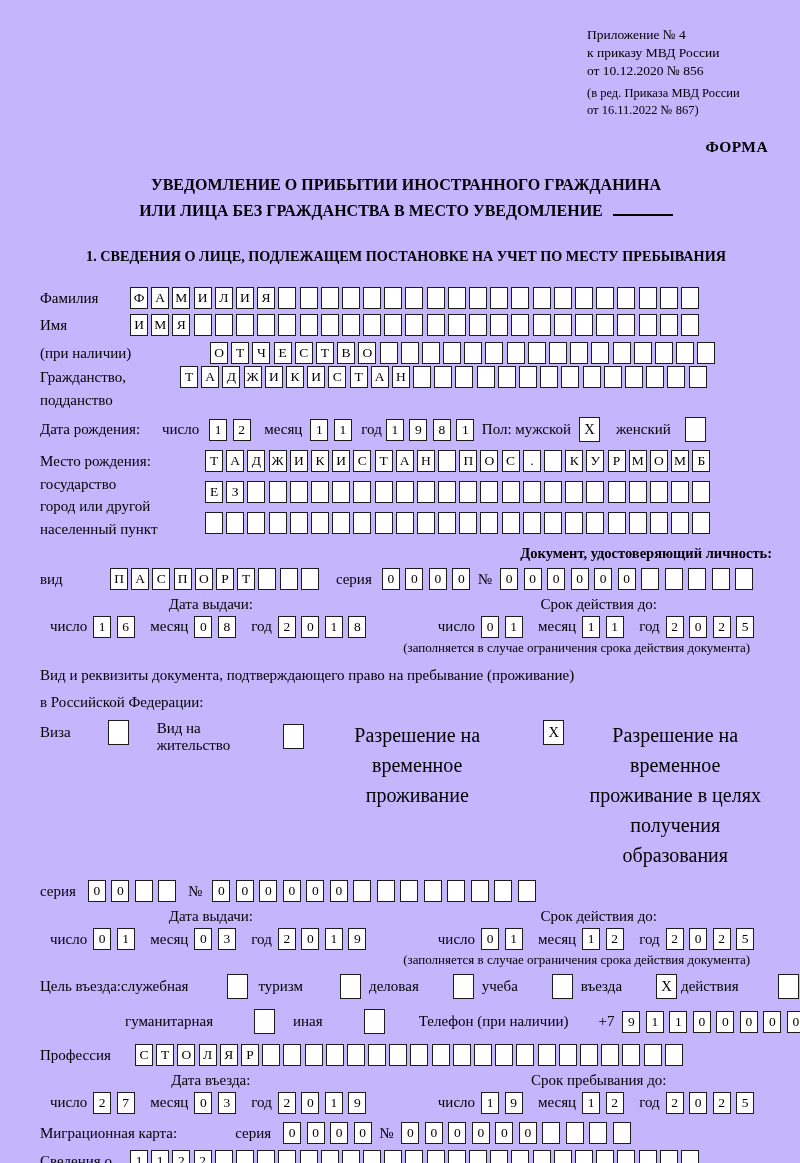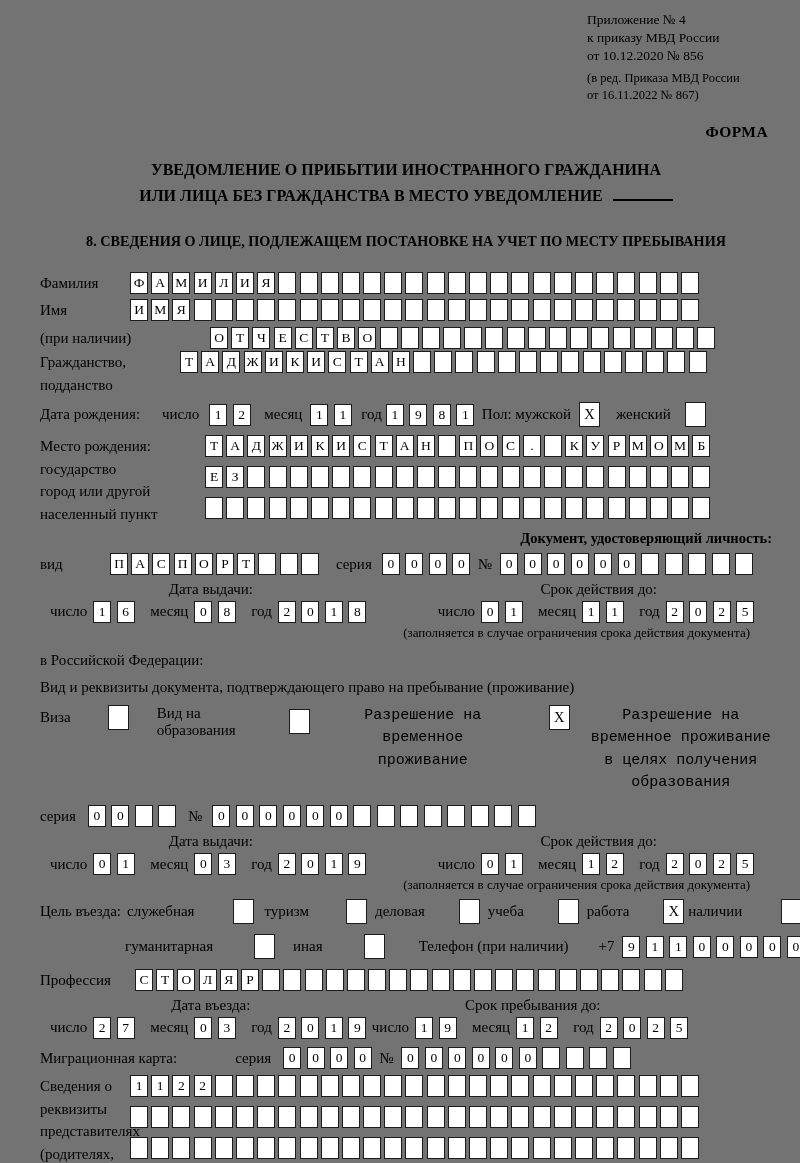--- a/index.html
+++ b/index.html
@@ -1,18 +1,18 @@
 <!DOCTYPE html>
 <html><head>
 <meta charset="utf-8">
 <style>
   html,body{margin:0;padding:0;background:#fff;}
   .page{
     position:relative;width:800px;height:1163px;box-sizing:border-box;
-    padding:11px 28px 16px 40px;background:#737373;color:#000;
+    padding:26px 28px 16px 40px;background:#c4b5fd;color:#000;
     font-family:"Liberation Serif","DejaVu Serif",serif;overflow:hidden;
   }
   .appendix{margin-left:547px;font-size:13.5px;line-height:1.35;}
   .appendix-note{margin-left:547px;font-size:12.5px;line-height:1.35;margin-top:4px;}
   .forma{text-align:right;font-weight:bold;font-size:15.5px;margin:20px 4px 16px 0;letter-spacing:.4px;}
   .title{text-align:center;font-weight:bold;font-size:16px;line-height:1.6;margin-bottom:4px;}
   .uline{display:inline-block;width:60px;border-bottom:2px solid #000;height:13px;margin-left:10px;}
   .sec1{text-align:center;font-weight:bold;font-size:14.2px;margin:24px 0 22px 0;}
 
   .row{display:flex;align-items:flex-start;margin-bottom:5px;}
@@ -35,21 +35,21 @@
   .dateblk{display:flex;flex-direction:column;}
   .dhead{text-align:center;font-size:15px;margin-bottom:3px;}
   .daterow{display:flex;align-items:center;font-size:15px;}
   .daterow .dlbl{margin-right:6px;}
   .daterow .grp{margin-right:10px;}
   .fillnote{text-align:right;font-size:13px;padding-right:22px;margin:1px 0 6px 0;}
   .intro{font-size:15px;line-height:1.8;}
   .optrow{display:flex;align-items:flex-start;margin:4px 0 10px 0;}
   .opt{display:flex;align-items:center;gap:29px;}
   .opt .olbl{font-size:15px;margin-right:8px;}
-  .opt-center{text-align:center;font-size:15px;line-height:1.5;margin-right:8px;font-family:Liberation Mono, monospace;}
+  .opt-center{text-align:center;font-size:20px;line-height:1.5;margin-right:8px;}
   .purpose .olbl{margin-right:5px;}
 </style>
 </head>
 <body>
 
 <div class="page">
 
   <div class="appendix">
     <div>Приложение № 4</div>
     <div>к приказу МВД России</div>
@@ -60,21 +60,21 @@
     <div>от 16.11.2022 № 867)</div>
   </div>
 
   <div class="forma">ФОРМА</div>
 
   <div class="title">
     <div>УВЕДОМЛЕНИЕ О ПРИБЫТИИ ИНОСТРАННОГО ГРАЖДАНИНА</div>
     <div><span>ИЛИ ЛИЦА БЕЗ ГРАЖДАНСТВА В МЕСТО УВЕДОМЛЕНИЕ</span><span class="uline"></span></div>
   </div>
 
-  <div class="sec1">8. СВЕДЕНИЯ О ЛИЦЕ, ПОДЛЕЖАЩЕМ ПОСТАНОВКЕ НА УЧЕТ ПО МЕСТУ ПРЕБЫВАНИЯ</div>
+  <div class="sec1">1. СВЕДЕНИЯ О ЛИЦЕ, ПОДЛЕЖАЩЕМ ПОСТАНОВКЕ НА УЧЕТ ПО МЕСТУ ПРЕБЫВАНИЯ</div>
 
   <div class="row">
     <span class="lbl" style="width:90px">Фамилия</span>
     <span class="cells"><span class="cbox">Ф</span><span class="cbox">А</span><span class="cbox">М</span><span class="cbox">И</span><span class="cbox">Л</span><span class="cbox">И</span><span class="cbox">Я</span><span class="cbox"></span><span class="cbox"></span><span class="cbox"></span><span class="cbox"></span><span class="cbox"></span><span class="cbox"></span><span class="cbox"></span><span class="cbox"></span><span class="cbox"></span><span class="cbox"></span><span class="cbox"></span><span class="cbox"></span><span class="cbox"></span><span class="cbox"></span><span class="cbox"></span><span class="cbox"></span><span class="cbox"></span><span class="cbox"></span><span class="cbox"></span><span class="cbox"></span></span>
   </div>
 
   <div class="row">
     <span class="lbl" style="width:90px">Имя</span>
     <span class="cells"><span class="cbox">И</span><span class="cbox">М</span><span class="cbox">Я</span><span class="cbox"></span><span class="cbox"></span><span class="cbox"></span><span class="cbox"></span><span class="cbox"></span><span class="cbox"></span><span class="cbox"></span><span class="cbox"></span><span class="cbox"></span><span class="cbox"></span><span class="cbox"></span><span class="cbox"></span><span class="cbox"></span><span class="cbox"></span><span class="cbox"></span><span class="cbox"></span><span class="cbox"></span><span class="cbox"></span><span class="cbox"></span><span class="cbox"></span><span class="cbox"></span><span class="cbox"></span><span class="cbox"></span><span class="cbox"></span></span>
   </div>
@@ -153,31 +153,31 @@
         <span class="dlbl">месяц</span>
         <span class="cells dates grp"><span class="cbox">1</span><span class="cbox">1</span></span>
         <span class="dlbl">год</span>
         <span class="cells dates"><span class="cbox">2</span><span class="cbox">0</span><span class="cbox">2</span><span class="cbox">5</span></span>
       </div>
     </div>
   </div>
   <div class="fillnote">(заполняется в случае ограничения срока действия документа)</div>
 
   <div class="intro">
+    <div>Вид и реквизиты документа, подтверждающего право на пребывание (проживание)</div>
     <div>в Российской Федерации:</div>
-    <div>Вид и реквизиты документа, подтверждающего право на пребывание (проживание)</div>
   </div>
 
   <div class="optrow">
     <span class="opt">
       <span class="olbl">Виза</span>
       <span class="chk"></span>
     </span>
     <span class="opt" style="margin-left:28px">
-      <span class="olbl" style="margin-right:24px">Вид на образования</span>
+      <span class="olbl" style="margin-right:24px">Вид на жительство</span>
       <span class="chk"></span>
     </span>
     <span class="opt" style="margin-left:24px;align-items:flex-start">
       <span class="opt-center" style="width:178px">Разрешение на временное проживание</span>
       <span class="chk">X</span>
     </span>
     <span class="opt" style="margin-left:20px;align-items:center">
       <span class="opt-center" style="width:182px">Разрешение на временное проживание в целях получения образования</span>
       <span class="chk"></span>
     </span>
@@ -211,42 +211,42 @@
         <span class="cells dates grp"><span class="cbox">1</span><span class="cbox">2</span></span>
         <span class="dlbl">год</span>
         <span class="cells dates"><span class="cbox">2</span><span class="cbox">0</span><span class="cbox">2</span><span class="cbox">5</span></span>
       </div>
     </div>
   </div>
   <div class="fillnote">(заполняется в случае ограничения срока действия документа)</div>
 
   <div class="row" style="align-items:center;margin-bottom:10px">
     <span class="lbl">Цель въезда:</span>
-    <span class="opt purpose" style="margin-left:6px">
+    <span class="opt purpose" style="">
       <span class="olbl" style="margin-right:10px">служебная</span>
       <span class="chk"></span>
     </span>
     <span class="opt purpose" style="margin-left:10px">
       <span class="olbl" style="margin-right:8px">туризм</span>
       <span class="chk"></span>
     </span>
     <span class="opt purpose" style="margin-left:8px">
       <span class="olbl">деловая</span>
       <span class="chk"></span>
     </span>
     <span class="opt purpose" style="margin-left:8px">
       <span class="olbl">учеба</span>
       <span class="chk"></span>
     </span>
     <span class="opt purpose" style="margin-left:8px">
-      <span class="olbl">работа</span>
+      <span class="olbl">въезда</span>
       <span class="chk">X</span>
     </span>
     <span class="opt purpose" style="margin-left:4px">
-      <span class="olbl" style="margin-right:10px">наличии</span>
+      <span class="olbl" style="margin-right:10px">действия</span>
       <span class="chk"></span>
     </span>
     <span class="opt purpose" style="margin-left:10px">
       <span class="olbl" style="margin-right:10px">транзит</span>
       <span class="chk"></span>
     </span>
   </div>
 
   <div class="row" style="align-items:center;margin-bottom:10px">
     <span class="opt purpose" style="margin-left:85px">
@@ -272,21 +272,21 @@
       <div class="dhead">Дата въезда:</div>
       <div class="daterow">
         <span class="dlbl">число</span>
         <span class="cells dates grp"><span class="cbox">2</span><span class="cbox">7</span></span>
         <span class="dlbl">месяц</span>
         <span class="cells dates grp"><span class="cbox">0</span><span class="cbox">3</span></span>
         <span class="dlbl">год</span>
         <span class="cells dates"><span class="cbox">2</span><span class="cbox">0</span><span class="cbox">1</span><span class="cbox">9</span></span>
       </div>
     </div>
-    <div class="dateblk" style="">
+    <div class="dateblk" style="margin-left:66px">
       <div class="dhead">Срок пребывания до:</div>
       <div class="daterow">
         <span class="dlbl">число</span>
         <span class="cells dates grp"><span class="cbox">1</span><span class="cbox">9</span></span>
         <span class="dlbl">месяц</span>
         <span class="cells dates grp"><span class="cbox">1</span><span class="cbox">2</span></span>
         <span class="dlbl">год</span>
         <span class="cells dates"><span class="cbox">2</span><span class="cbox">0</span><span class="cbox">2</span><span class="cbox">5</span></span>
       </div>
     </div>

